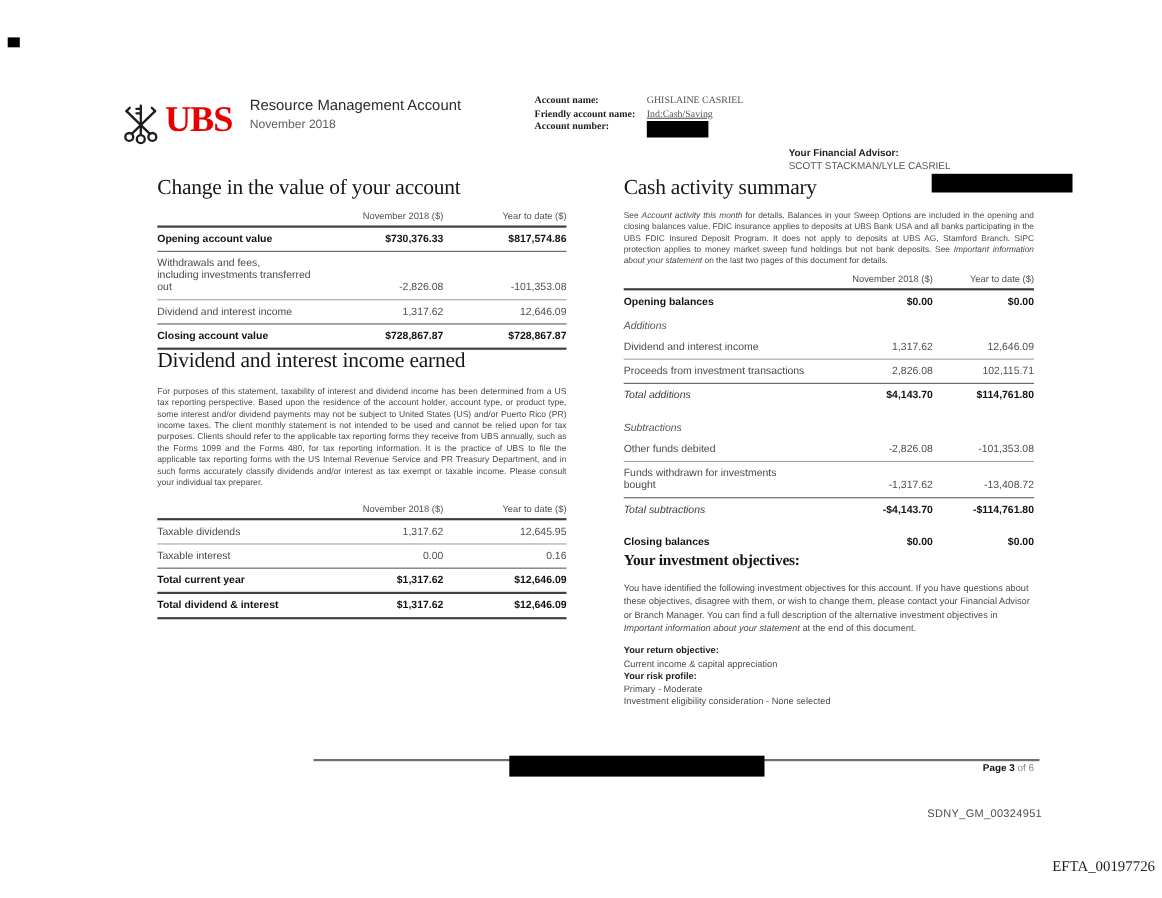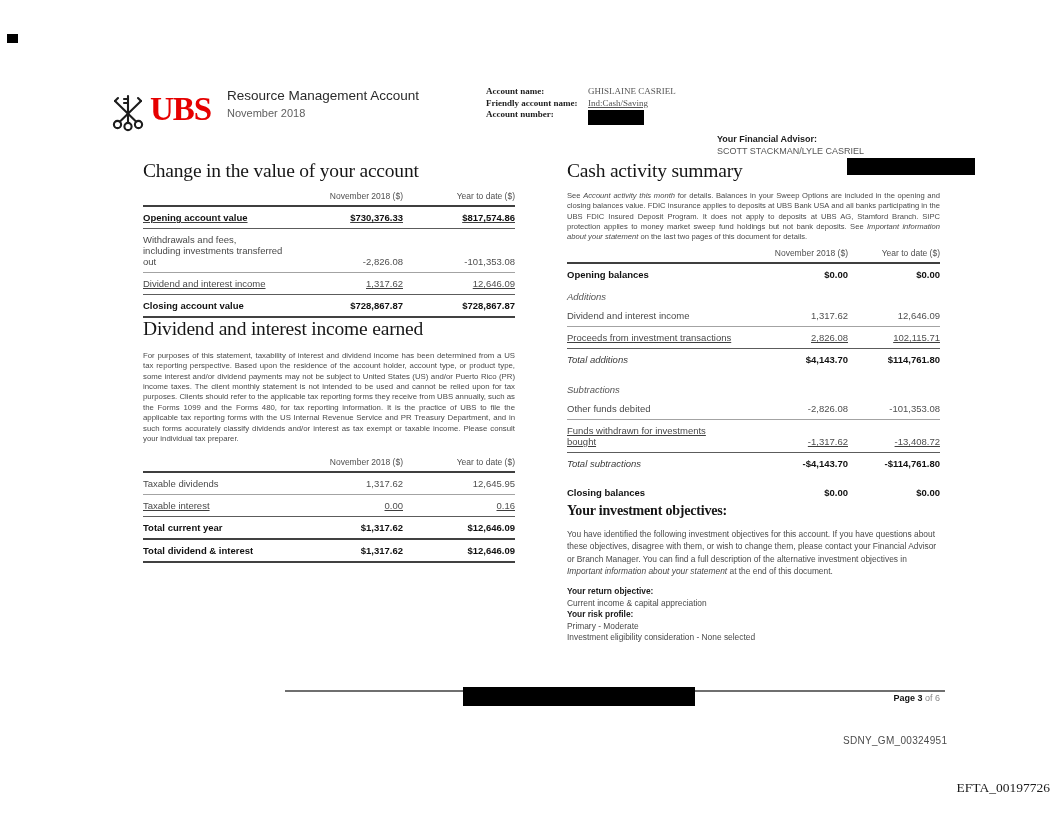--- a/index.html
+++ b/index.html
@@ -37,21 +37,21 @@
   .t-row{display:grid;align-items:end;padding:5px 0;}
   .cols-left{grid-template-columns:1fr 100px 112px;}
   .cols-right{grid-template-columns:1fr 90px 92px;}
   .t-head{color:#6a6a6a;font-size:8.5px;padding:0 0 4px 0;border-bottom:2px solid #3f3f3f;}
   .t-label{color:#494949;white-space:pre-line;padding-right:4px;}
   .t-num{text-align:right;color:#4f4f4f;}
   .bold-row .t-label,.bold-row .t-num{font-weight:bold;color:#111;}
   .total-row .t-label{font-style:italic;color:#3a3a3a;}
   .total-row .t-num{font-weight:bold;color:#111;}
   .rb-dark{border-bottom:2px solid #414141;}
-  .rb-med{border-bottom:1.5px solid #5c5c5c;text-decoration:underline;}
+  .rb-med{border-bottom:1.5px solid #5c5c5c;}
   .rb-light{border-bottom:1px solid #a3a3a3;}
   .sec-row{font-style:italic;color:#565656;font-size:9.5px;padding:6px 0 3px 0;}
   .gap-top{margin-top:8px;}
   
   .disclaimer{font-size:7.8px;line-height:1.33;text-align:justify;color:#4a4a4a;margin:11px 0 0 0;}
   .note{font-size:7.6px;line-height:1.35;text-align:justify;color:#4a4a4a;margin:7px 0 6px 0;}
   .note i,.obj-par i{font-style:italic;}
   .h-gap{margin-top:21px;}
   .obj-par{font-size:8.4px;line-height:1.45;color:#4a4a4a;margin:7px 0 0 0;}
   .obj-lines{font-size:8.4px;line-height:1.38;color:#4a4a4a;margin-top:9px;}

